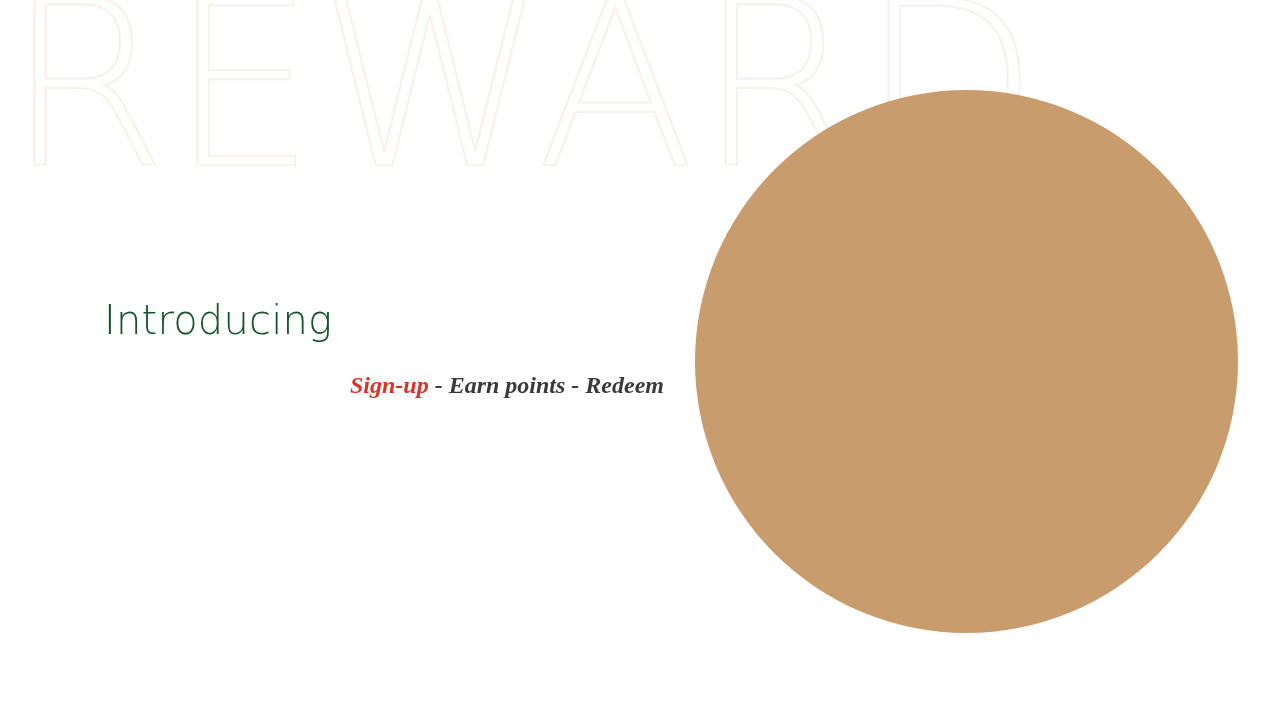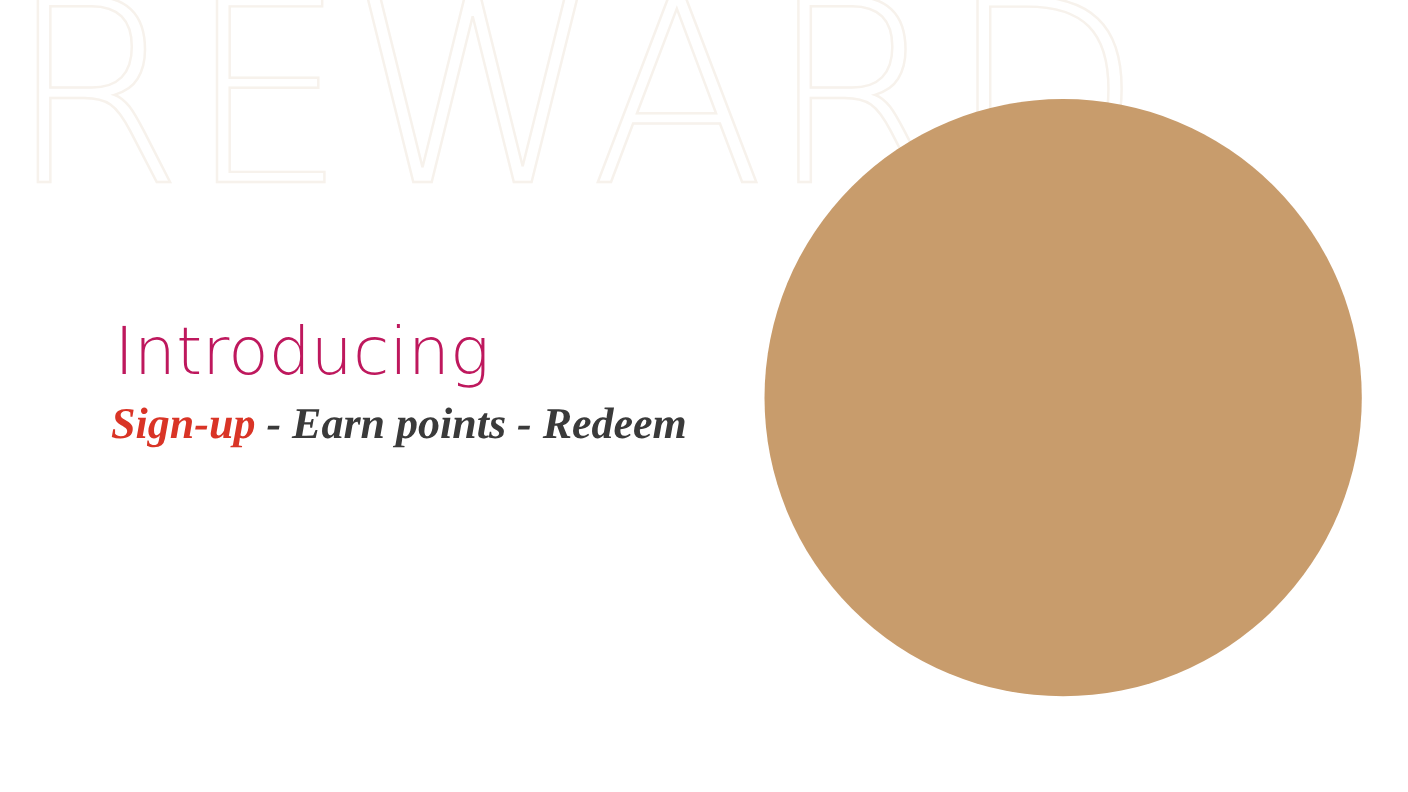--- a/index.html
+++ b/index.html
@@ -63,41 +63,42 @@
   .text-block {
     position: absolute;
     left: 104px;
     top: 290px;
     z-index: 3;
     width: 560px;
   }
   .headline {
     font-family: "DejaVu Sans", "Liberation Sans", sans-serif;
     font-weight: 200;
-    font-size: 60px;
+    font-size: 40px;
     line-height: 61px;
     letter-spacing: 0.2px;
-    color: #be185d;
+    color: #14532d;
     margin: 0;
     white-space: nowrap;
   }
   .headline-line {
     display: block;
   }
   .subtitle {
     margin: 0;
     margin-top: 16px;
     margin-left: -3px;
     font-family: "Liberation Serif", "DejaVu Serif", serif;
     font-style: italic;
     font-weight: bold;
-    font-size: 40px;
+    font-size: 24px;
     line-height: 36px;
     color: #3a3a3a;
     white-space: nowrap;
+    text-align: right;
   }
   .subtitle .accent {
     color: #d93426;
   }
   .subtitle .rest {
     color: #3a3a3a;
   }
 </style>
 </head>
 <body>

